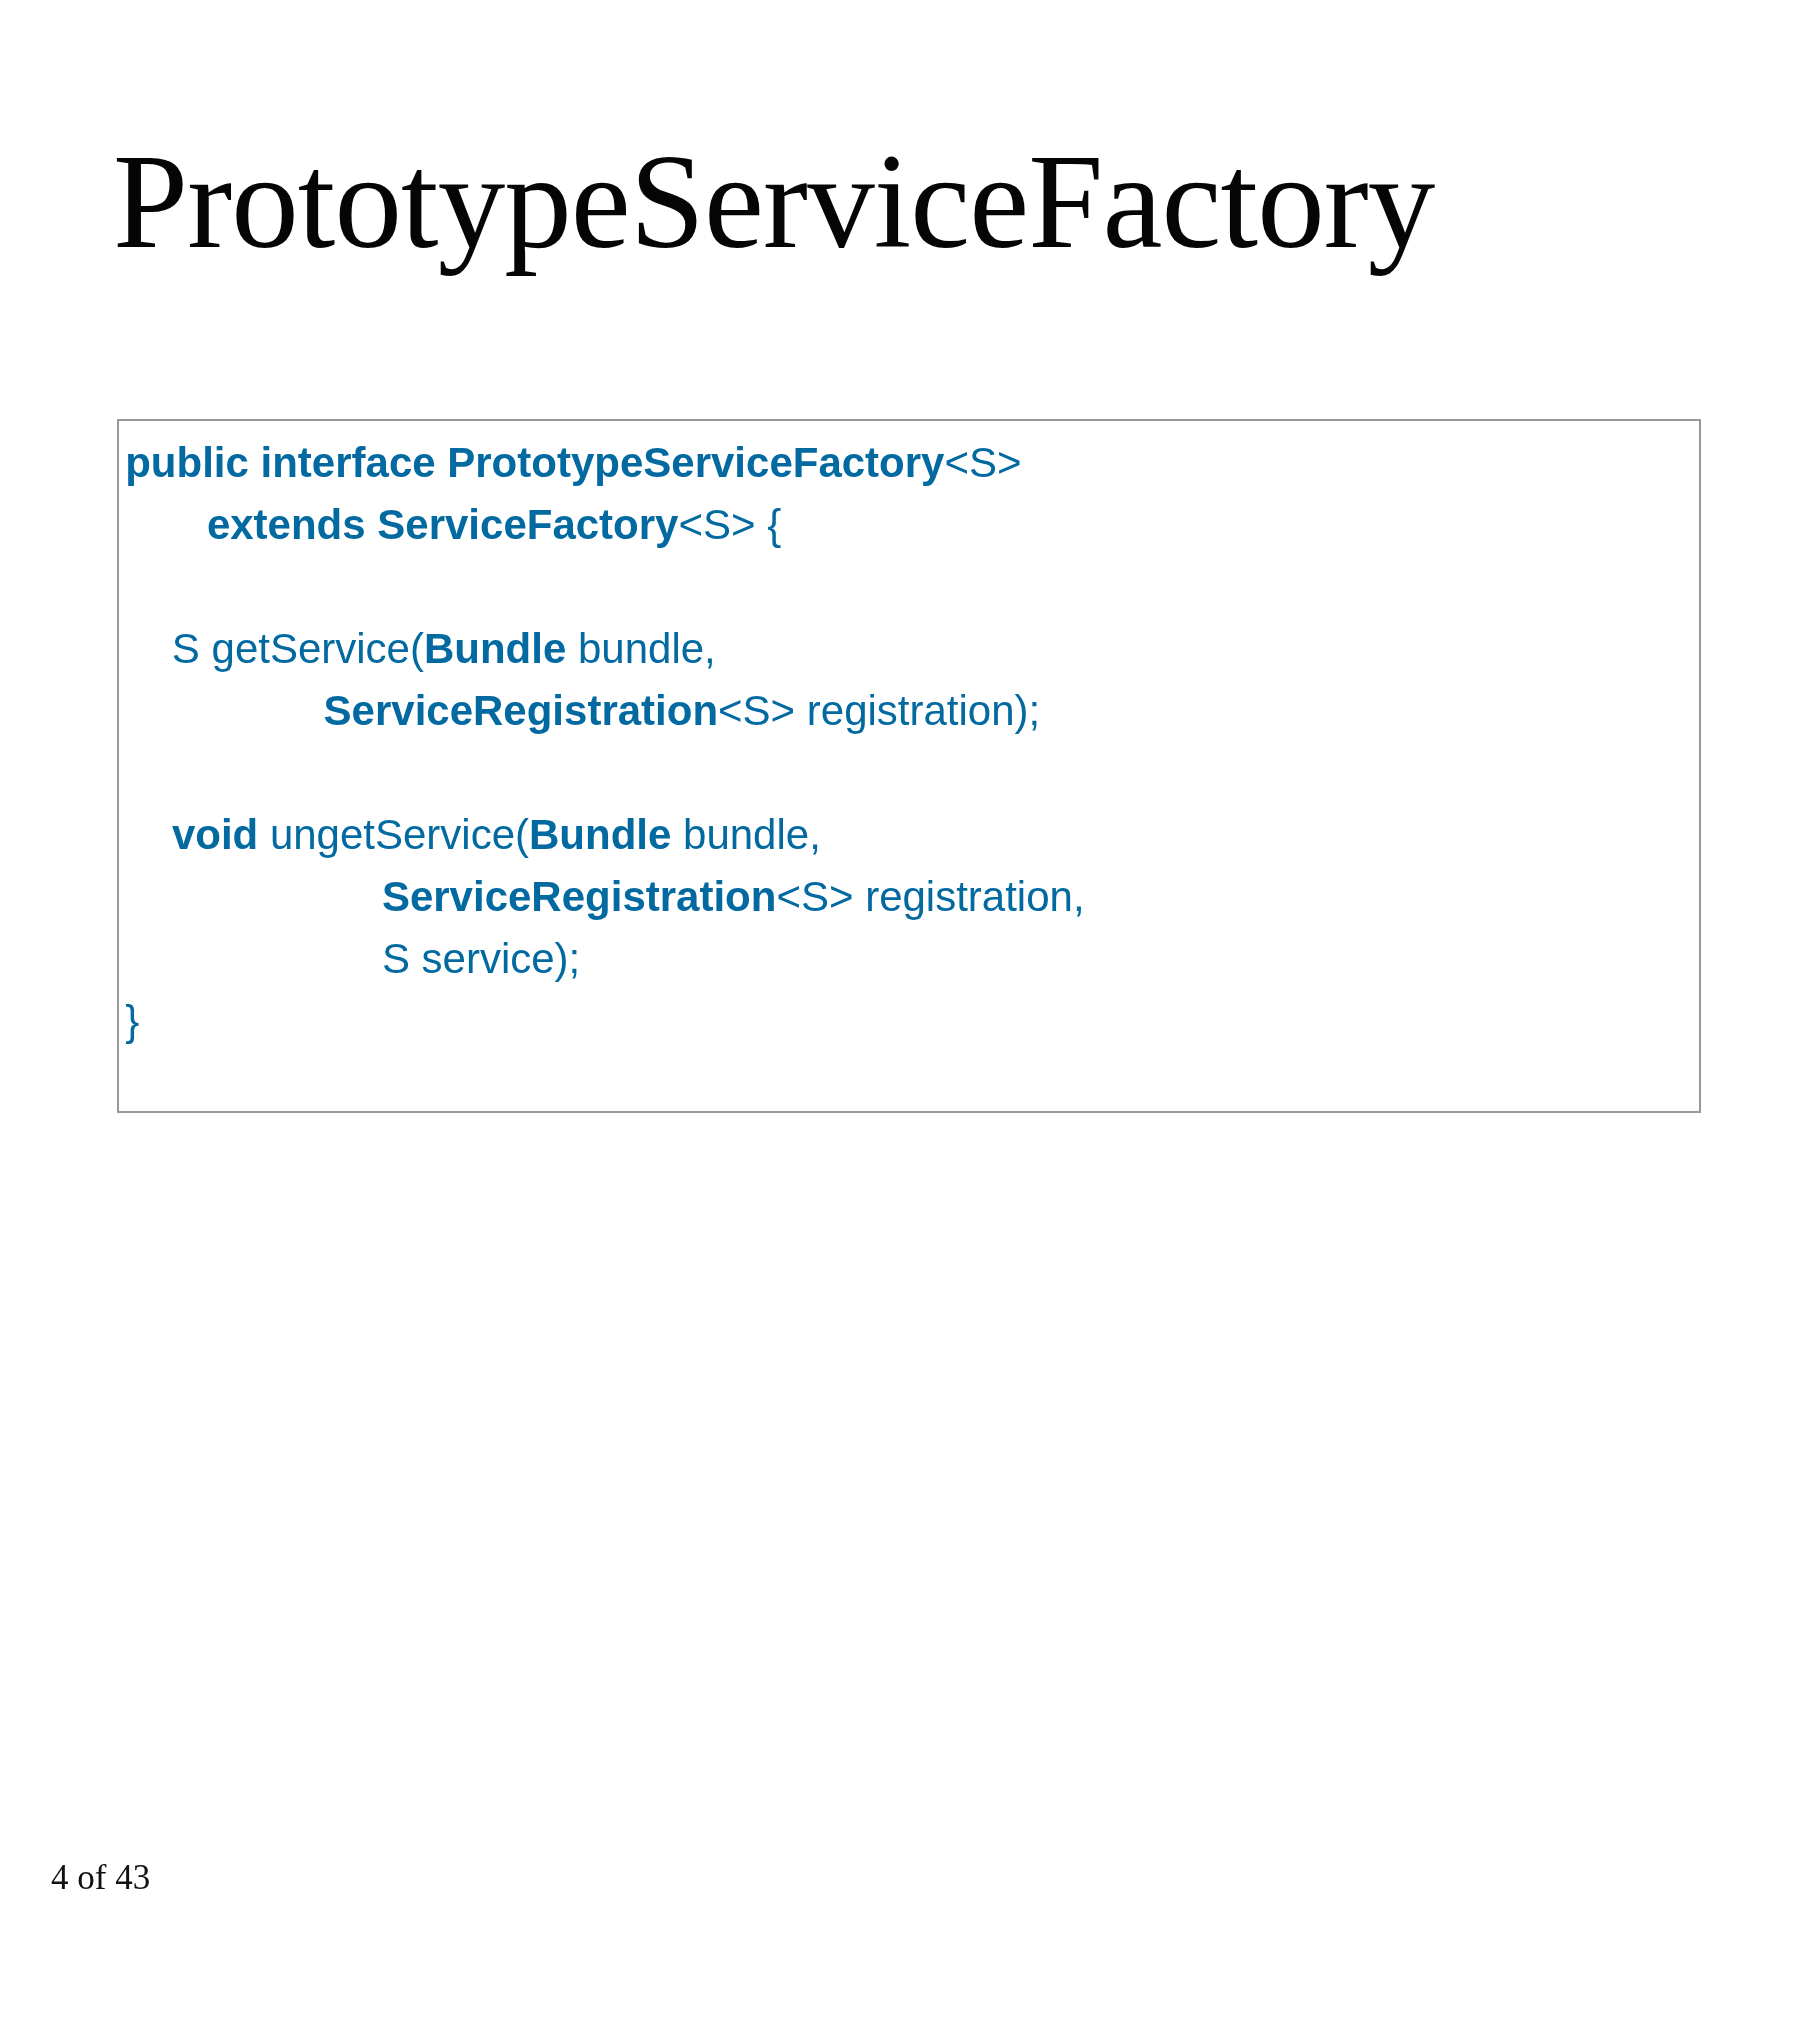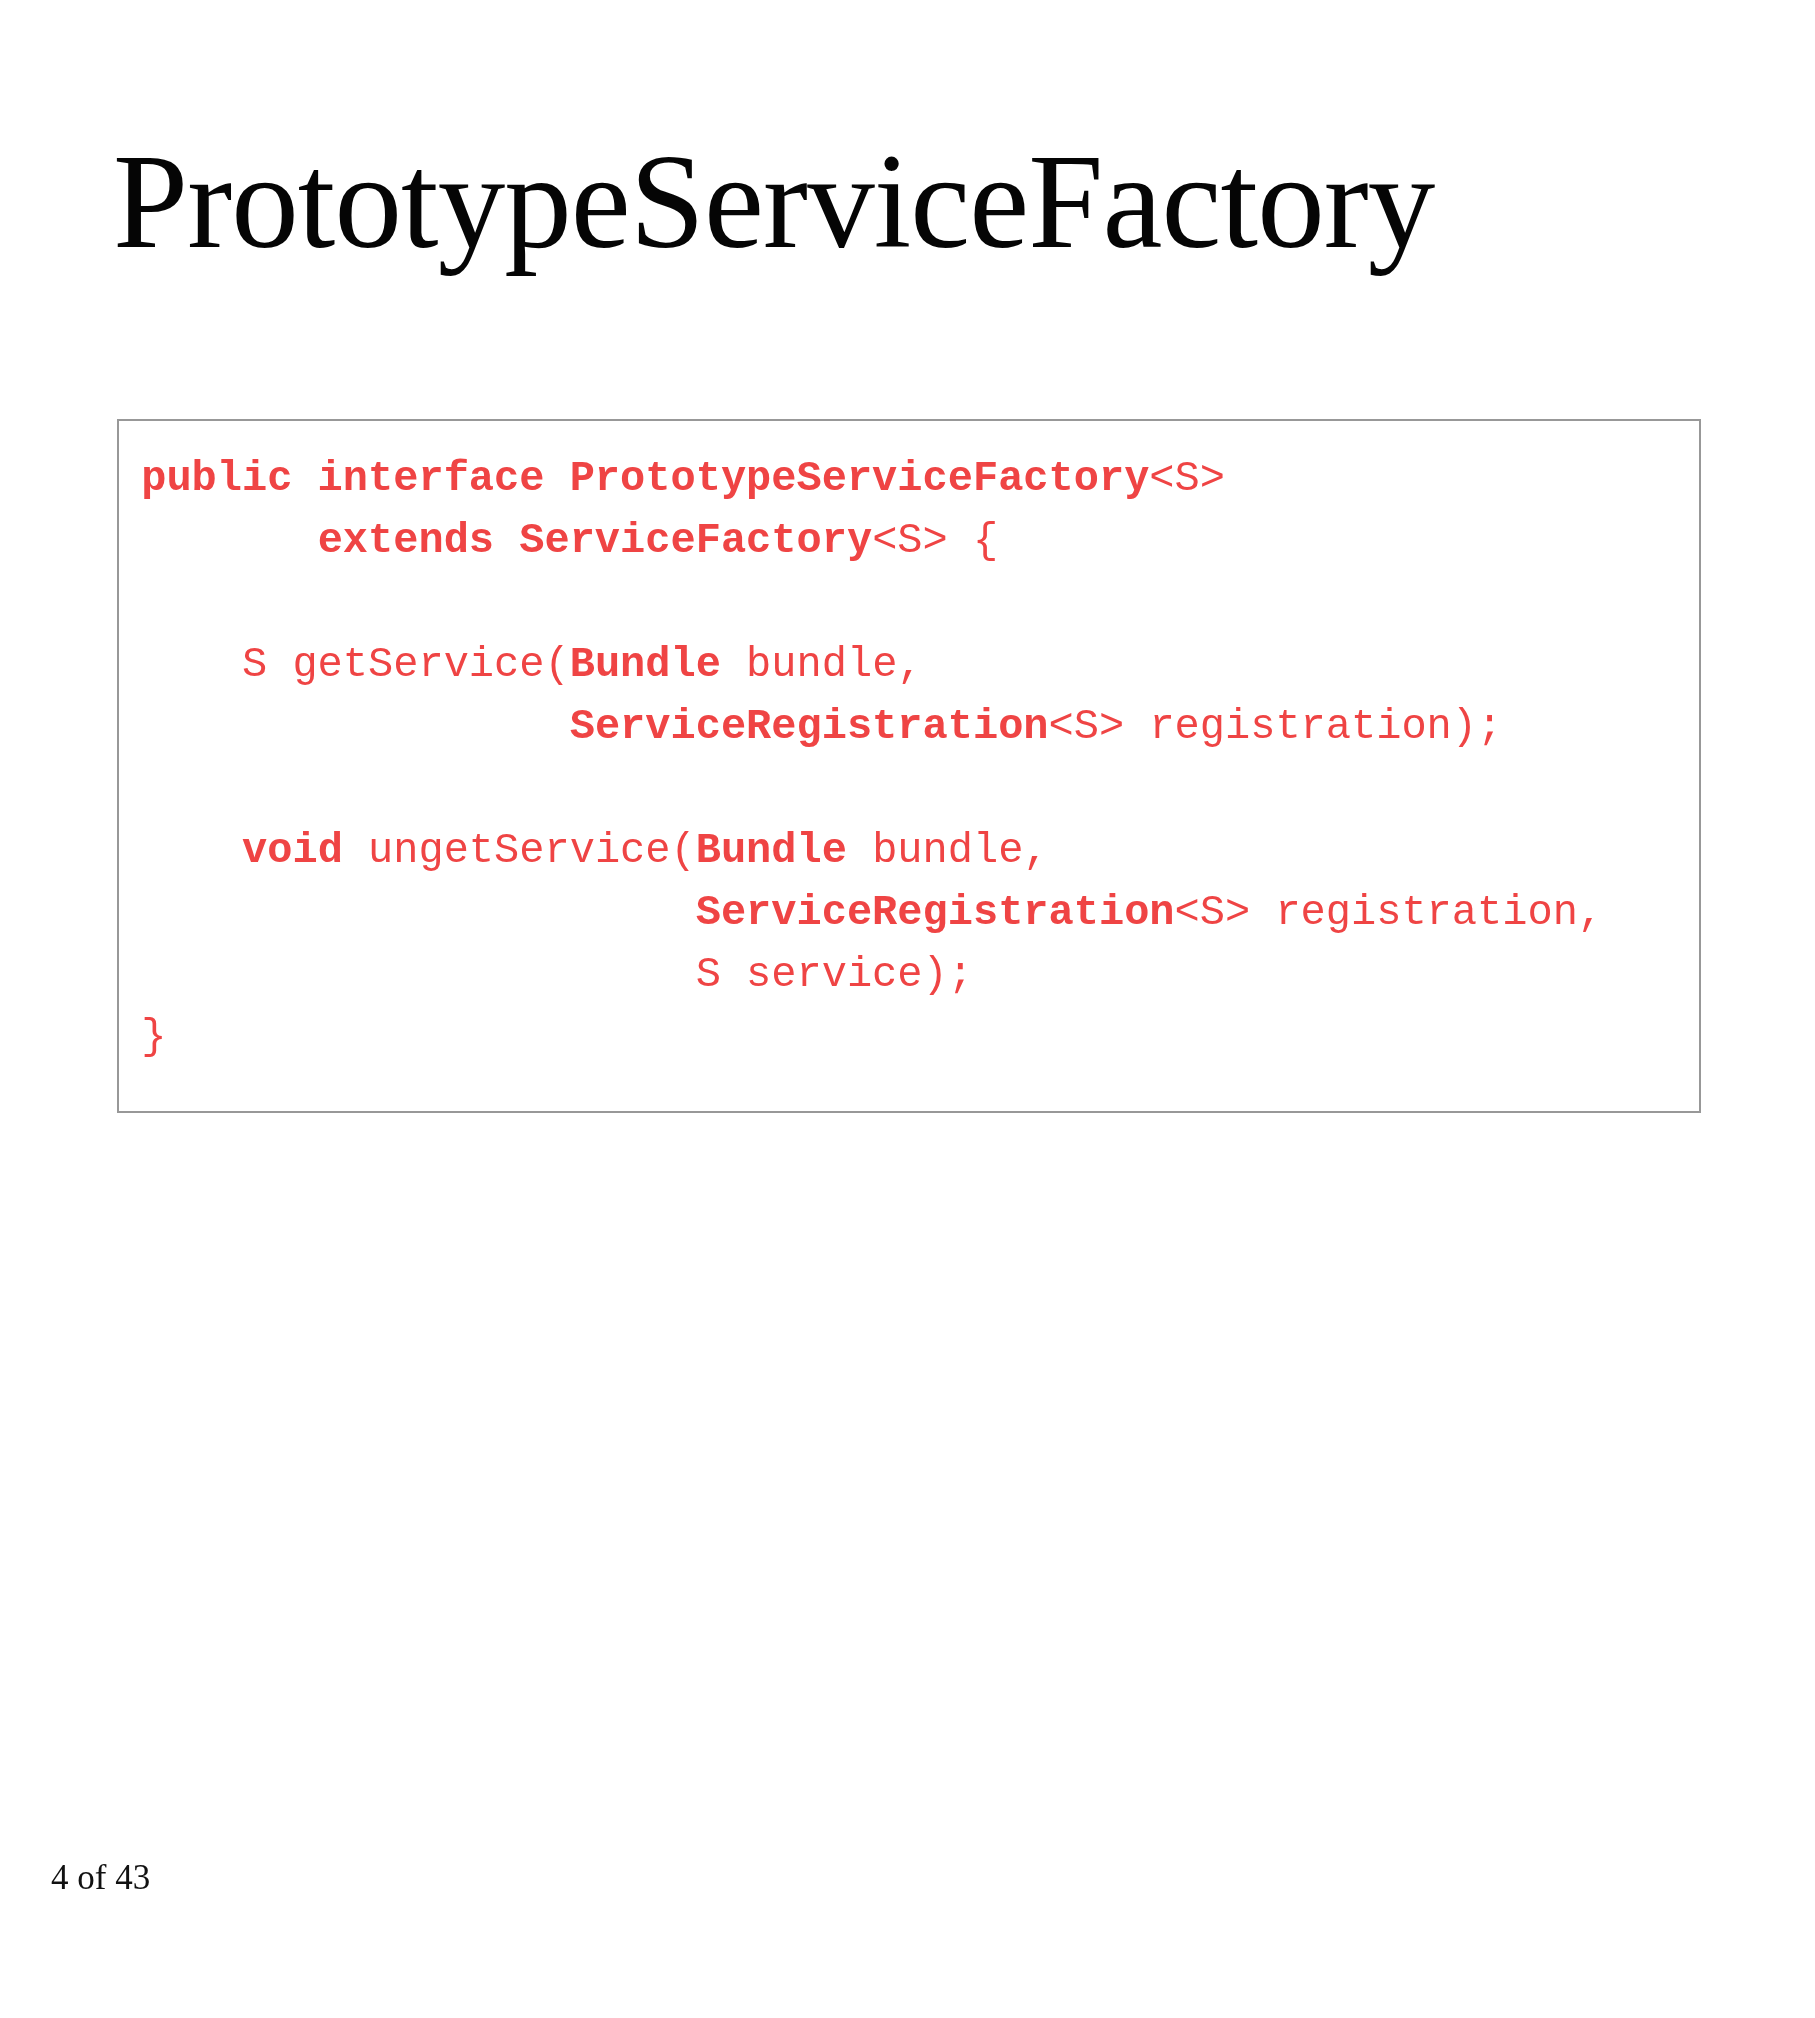--- a/index.html
+++ b/index.html
@@ -31,26 +31,26 @@
   .codebox {
     position: absolute;
     left: 117px;
     top: 419px;
     width: 1584px;
     height: 694px;
     border: 2.7px solid #989898;
     background: #ffffff;
   }
   .codebox pre {
-    margin: 16px;
+    margin: 0;
     padding: 10.6px 0 0 6.2px;
-    font-family: Liberation Mono, monospace;
+    font-family: Liberation Sans, sans-serif;
     font-size: 42px;
     line-height: 62px;
-    color: #ef4444;
+    color: #0369a1;
     white-space: pre;
   }
   .codebox pre span.b {
     font-weight: bold;
   }
   .pagenum {
     position: absolute;
     left: 51px;
     top: 1858px;
     font-family: "Liberation Serif", "DejaVu Serif", serif;

